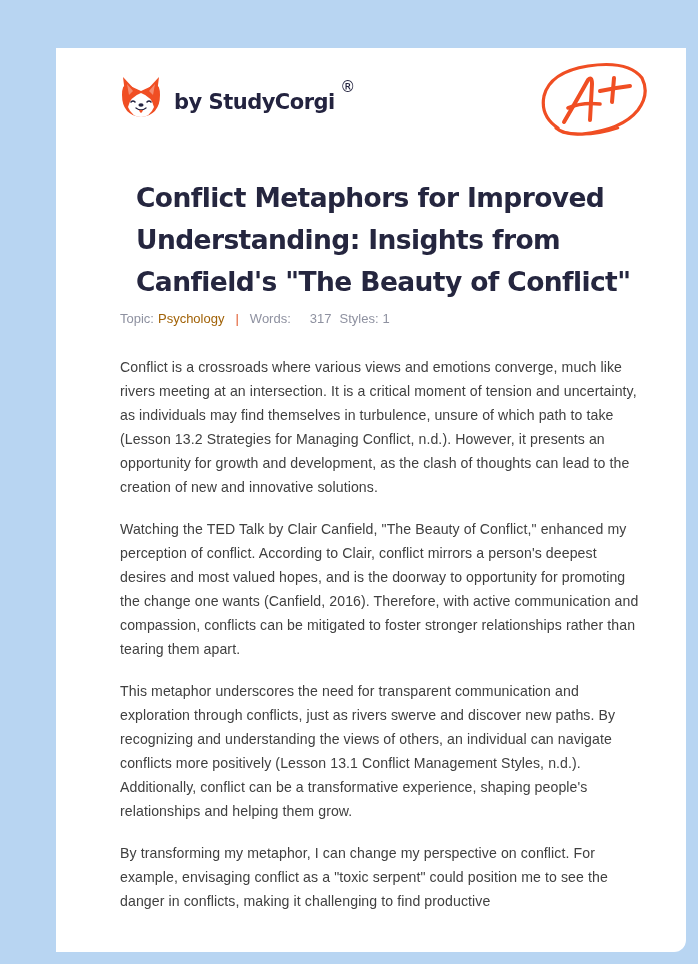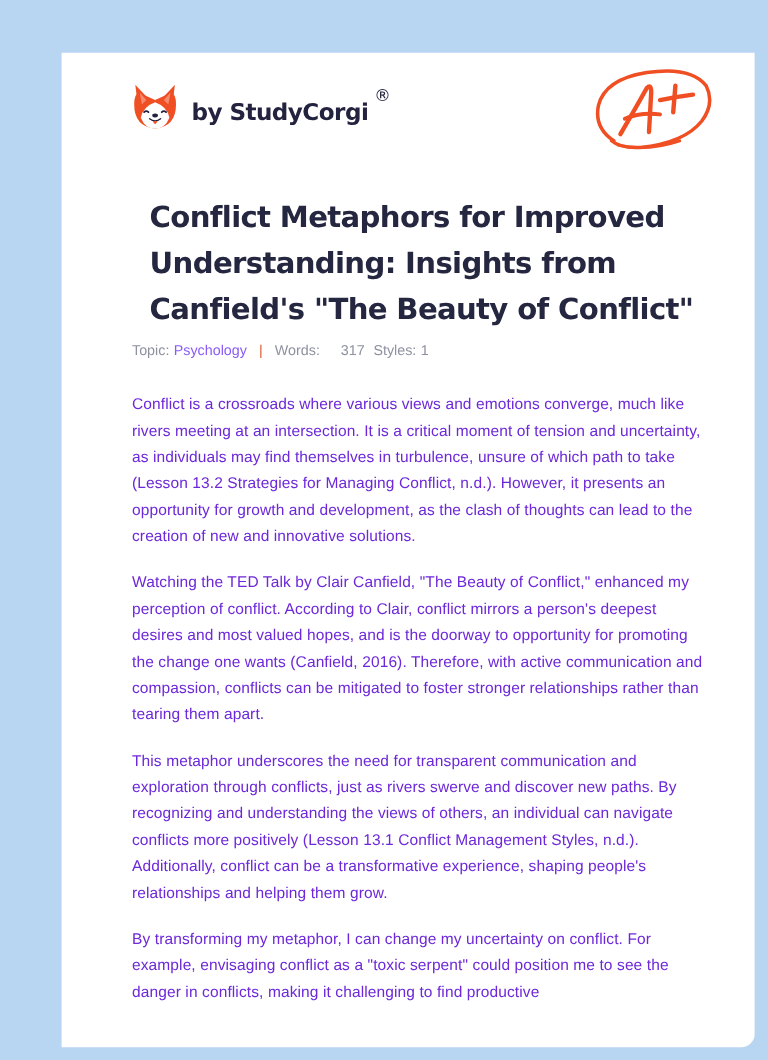--- a/index.html
+++ b/index.html
@@ -87,21 +87,21 @@
       left: 64px;
       top: 263px;
       font-family: Liberation Sans, sans-serif;
       font-size: 13px;
       color: #8e91a0;
       display: flex;
       align-items: center;
       white-space: nowrap;
     }
     .meta .topic-value {
-      color: #8b5cf6;
+      color: #a16207;
       margin-left: 4px;
     }
     .meta .sep {
       color: #e0592c;
       margin: 0 11px 0 11px;
     }
     .meta .words-value {
       margin-left: 19px;
     }
     .meta .pages-label {
@@ -114,21 +114,21 @@
       position: absolute;
       left: 64px;
       top: 307px;
       width: 520px;
     }
     .body-text p {
       margin: 0 0 18px 0;
       font-family: "Liberation Sans", sans-serif;
       font-size: 14.1px;
       line-height: 24px;
-      color: #6d28d9;
+      color: #404040;
       letter-spacing: 0.1px;
     }
   </style>
 </head>
 <body>
 
 <div class="page">
 
   <div class="header">
     <div class="logo">
@@ -181,16 +181,16 @@
     <span>Words:</span>
     <span class="words-value">317</span>
     <span class="pages-label">Styles:</span>
     <span class="pages-value">1</span>
   </div>
 
   <div class="body-text">
     <p>Conflict is a crossroads where various views and emotions converge, much like rivers meeting at an intersection. It is a critical moment of tension and uncertainty, as individuals may find themselves in turbulence, unsure of which path to take (Lesson 13.2 Strategies for Managing Conflict, n.d.). However, it presents an opportunity for growth and development, as the clash of thoughts can lead to the creation of new and innovative solutions.</p>
     <p>Watching the TED Talk by Clair Canfield, "The Beauty of Conflict," enhanced my perception of conflict. According to Clair, conflict mirrors a person's deepest desires and most valued hopes, and is the doorway to opportunity for promoting the change one wants (Canfield, 2016). Therefore, with active communication and compassion, conflicts can be mitigated to foster stronger relationships rather than tearing them apart.</p>
     <p>This metaphor underscores the need for transparent communication and exploration through conflicts, just as rivers swerve and discover new paths. By recognizing and understanding the views of others, an individual can navigate conflicts more positively (Lesson 13.1 Conflict Management Styles, n.d.). Additionally, conflict can be a transformative experience, shaping people's relationships and helping them grow.</p>
-    <p>By transforming my metaphor, I can change my uncertainty on conflict. For example, envisaging conflict as a "toxic serpent" could position me to see the danger in conflicts, making it challenging to find productive</p>
+    <p>By transforming my metaphor, I can change my perspective on conflict. For example, envisaging conflict as a "toxic serpent" could position me to see the danger in conflicts, making it challenging to find productive</p>
   </div>
 
 </div>
 
 </body></html>

